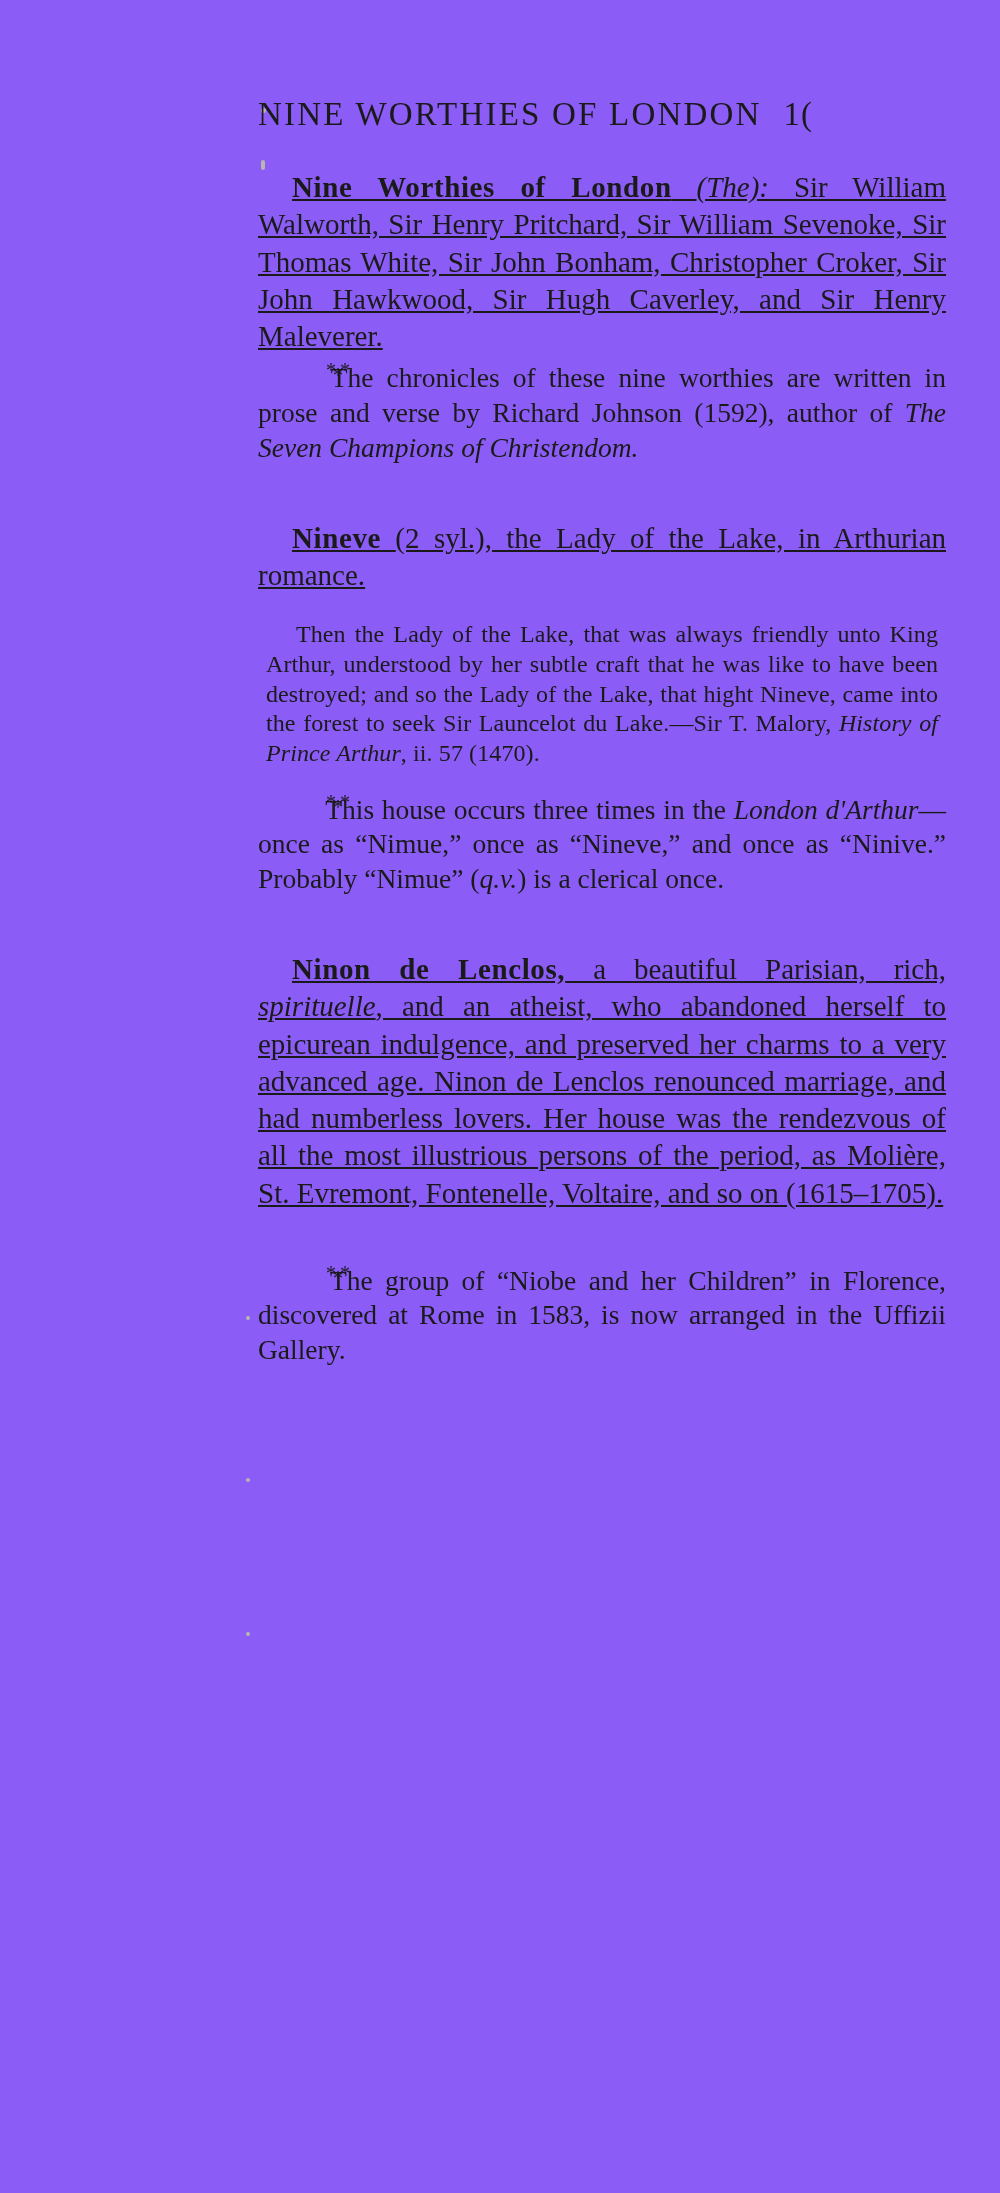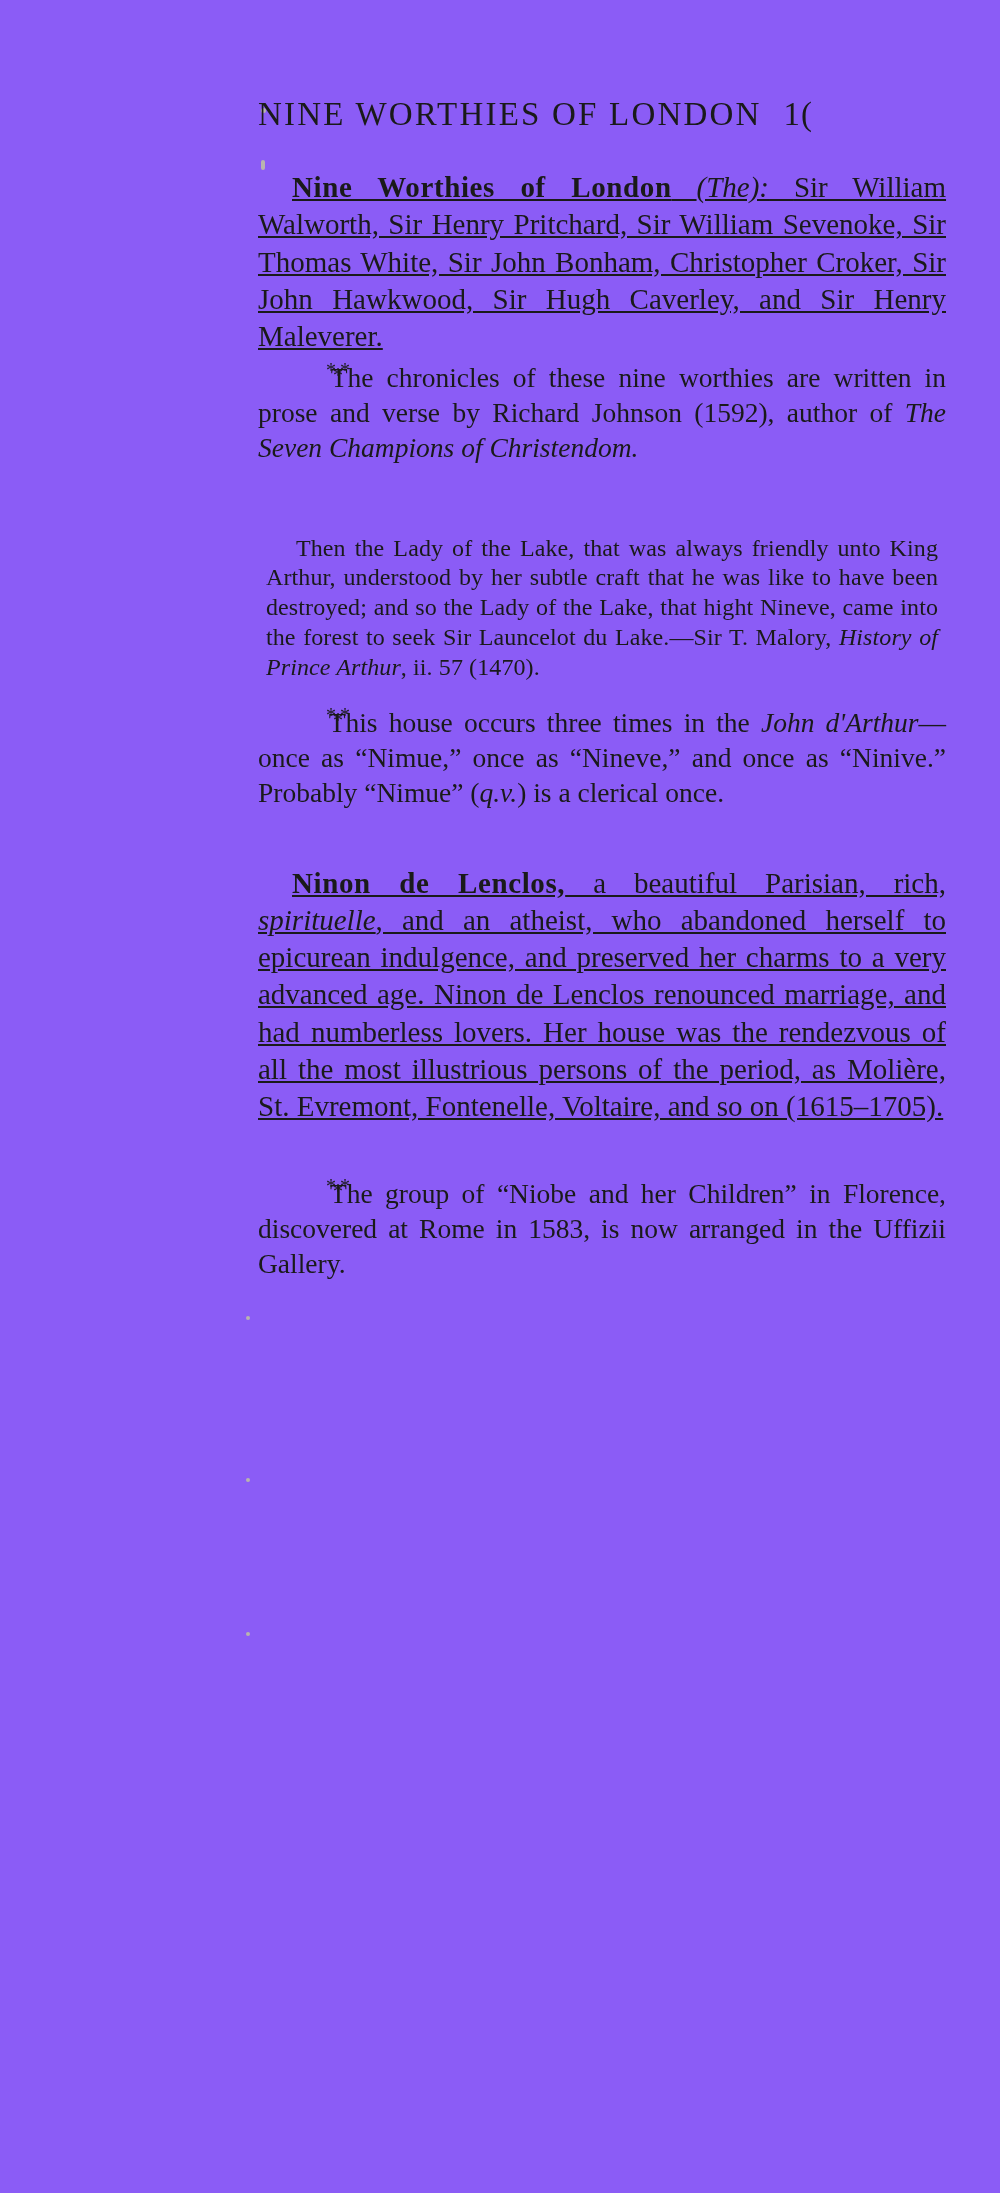--- a/index.html
+++ b/index.html
@@ -135,28 +135,31 @@
       </p>
       <p class="note">
         <span class="asterism"><i class="a1">*</i><i class="a2">*</i><i class="a3">*</i></span>
         <span>The chronicles of these nine worthies are written in prose and verse by Richard Johnson (1592), author of </span><span class="ital">The Seven Champions of Christendom.</span>
       </p>
     </div>
 
     <div class="gap-lg"></div>
 
     <div class="entry">
+      <p class="entry-body">
+        <span class="headword">Nineve</span><span> </span><span>(2 syl.), the Lady of the Lake, in Arthurian romance.</span>
+      </p>
       <div class="gap-sm"></div>
       <p class="extract">
         <span>Then the Lady of the Lake, that was always friendly unto King Arthur, understood by her subtle craft that he was like to have been destroyed; and so the Lady of the Lake, that hight Nineve, came into the forest to seek Sir Launcelot du Lake.—Sir T. Malory, </span><span class="ital">History of Prince Arthur</span><span>, ii. 57 (1470).</span>
       </p>
       <div class="gap-sm"></div>
       <p class="note">
         <span class="asterism"><i class="a1">*</i><i class="a2">*</i><i class="a3">*</i></span>
-        <span>This house occurs three times in the </span><span class="ital">John d'Arthur</span><span>—once as “Nimue,” once as “Nineve,” and once as “Ninive.”  Probably “Nimue” (</span><span class="ital">q.v.</span><span>) is a clerical once.</span>
+        <span>This house occurs three times in the </span><span class="ital">London d'Arthur</span><span>—once as “Nimue,” once as “Nineve,” and once as “Ninive.”  Probably “Nimue” (</span><span class="ital">q.v.</span><span>) is a clerical once.</span>
       </p>
     </div>
 
     <div class="gap-lg"></div>
 
     <div class="entry">
       <p class="entry-body">
         <span class="headword">Ninon de Lenclos,</span><span> a beautiful Parisian, rich, </span><span class="ital">spirituelle</span><span>, and an atheist, who abandoned herself to epicurean indulgence, and preserved her charms to a very advanced age.  Ninon de Lenclos renounced marriage, and had numberless lovers. Her house was the rendezvous of all the most illustrious persons of the period, as Molière, St. Evremont, Fontenelle, Voltaire, and so on (1615–1705).</span>
       </p>
     </div>

